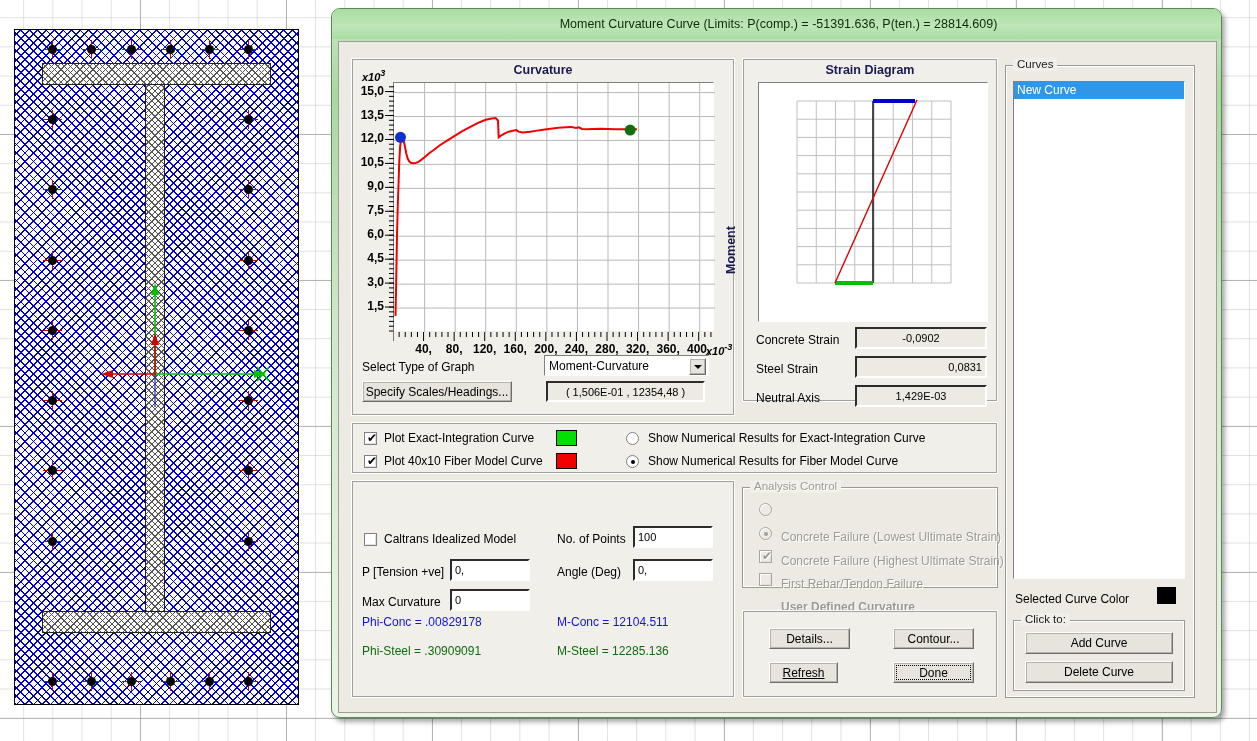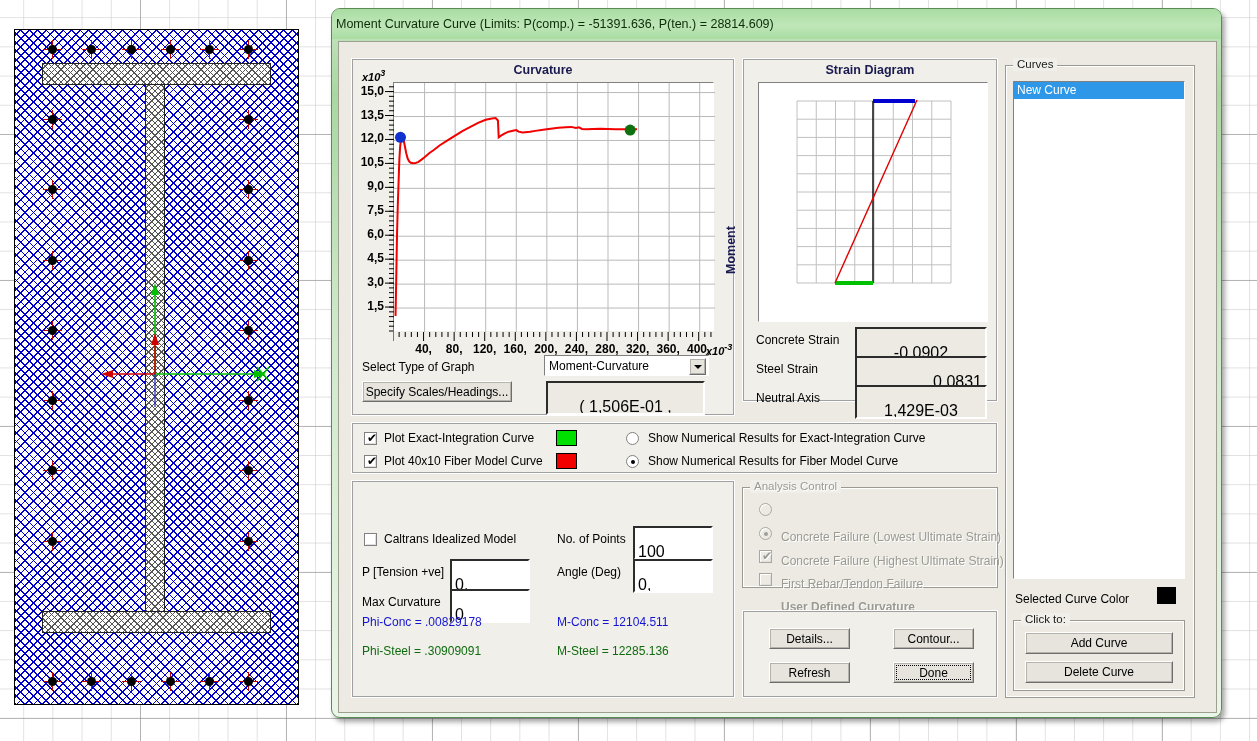--- a/index.html
+++ b/index.html
@@ -55,20 +55,21 @@
     background:linear-gradient(180deg,#c8e6c2 0%, #a8d8a0 12%, #cfe9ca 45%, #eaf6e7 100%);
     border:1px solid #5b8a55; border-radius:9px;
     box-shadow:3px 4px 5px rgba(0,0,0,.35);
     padding:0;
   }
   #title-bar{
     height:30px; line-height:30px; padding-left:4px;
     font-size:12.5px; color:#0b2d08; font-weight:400;
     background:linear-gradient(180deg,#a9dda2 0%, #bfe6b8 55%, #a9dda2 100%);
     border-radius:8px 8px 0 0;
+    text-align:center;
   }
   #dialog-body{
     position:absolute; left:6px; top:32px; width:879px; height:672px;
     background:#eceae3; border:1px solid #9e9e93;
   }
 
   .panel{
     position:absolute; background:#f0efe9;
     border:1px solid #ffffff; outline:1px solid #a0a0a0; outline-offset:-2px;
   }
@@ -87,21 +88,21 @@
   .groupbox.dis > .gb-title{ color:#9a9a93; text-shadow:1px 1px 0 #fff; }
 
   .lbl{ position:absolute; font-size:12px; color:#000; white-space:nowrap; }
   .lbl.dis{ color:#9a9a93; text-shadow:1px 1px 0 #fff;margin-top:28px; }
 
   .field{
     position:absolute; background:#ffffff;
     border:2px inset #dfdfdf;
     border-top-color:#808080; border-left-color:#808080;
     border-right-color:#ffffff; border-bottom-color:#ffffff;
-    font-size:16px; color:#000; padding:15px 3px; line-height:17px; overflow:hidden;
+    font-size:11px; color:#000; padding:1px 3px; line-height:17px; overflow:hidden;
   }
   .field.ro{ background:#eceae3; text-align:center; }
 
   .btn{
     position:absolute; background:#e6e4dd;
     border:1px solid #ffffff; border-right-color:#6d6d6d; border-bottom-color:#6d6d6d;
     box-shadow: 0 0 0 1px #b4b2ab inset;
     font-size:12px; color:#000; text-align:center; cursor:default;
     display:flex; align-items:center; justify-content:center;
   }
@@ -657,21 +658,21 @@
         <span class="tick">✔</span>
       </div>
       <div class="lbl dis" style="left:39px; top:69px;">First Rebar/Tendon Failure</div>
       <div class="cb dis" style="left:17px; top:93px;"></div>
       <div class="lbl dis" style="left:39px; top:92px;font-weight:bold;">User Defined Curvature</div>
     </div>
 
     <div class="panel" style="left:403px; top:568px; width:256px; height:88px;">
       <div class="btn" style="left:26px; top:17px; width:81px; height:21px;">Details...</div>
       <div class="btn" style="left:150px; top:17px; width:81px; height:21px;">Contour...</div>
-      <div class="btn" style="left:26px; top:51px; width:81px; height:21px;">Refresh</div>
+      <div class="btn" style="left:26px; top:51px; width:69px; height:21px;text-decoration:underline;">Refresh</div>
       <div class="btn focus" style="left:150px; top:51px; width:81px; height:21px;">Done</div>
     </div>
 
     <div class="groupbox" style="left:666px; top:16px; width:190px; height:640px;">
       <span class="gb-title">Curves</span>
       <div class="gb-frame"></div>
 
       <div class="listbox" style="left:8px; top:23px; width:172px; height:498px;">
         <div class="list-item-sel">New Curve</div>
       </div>

